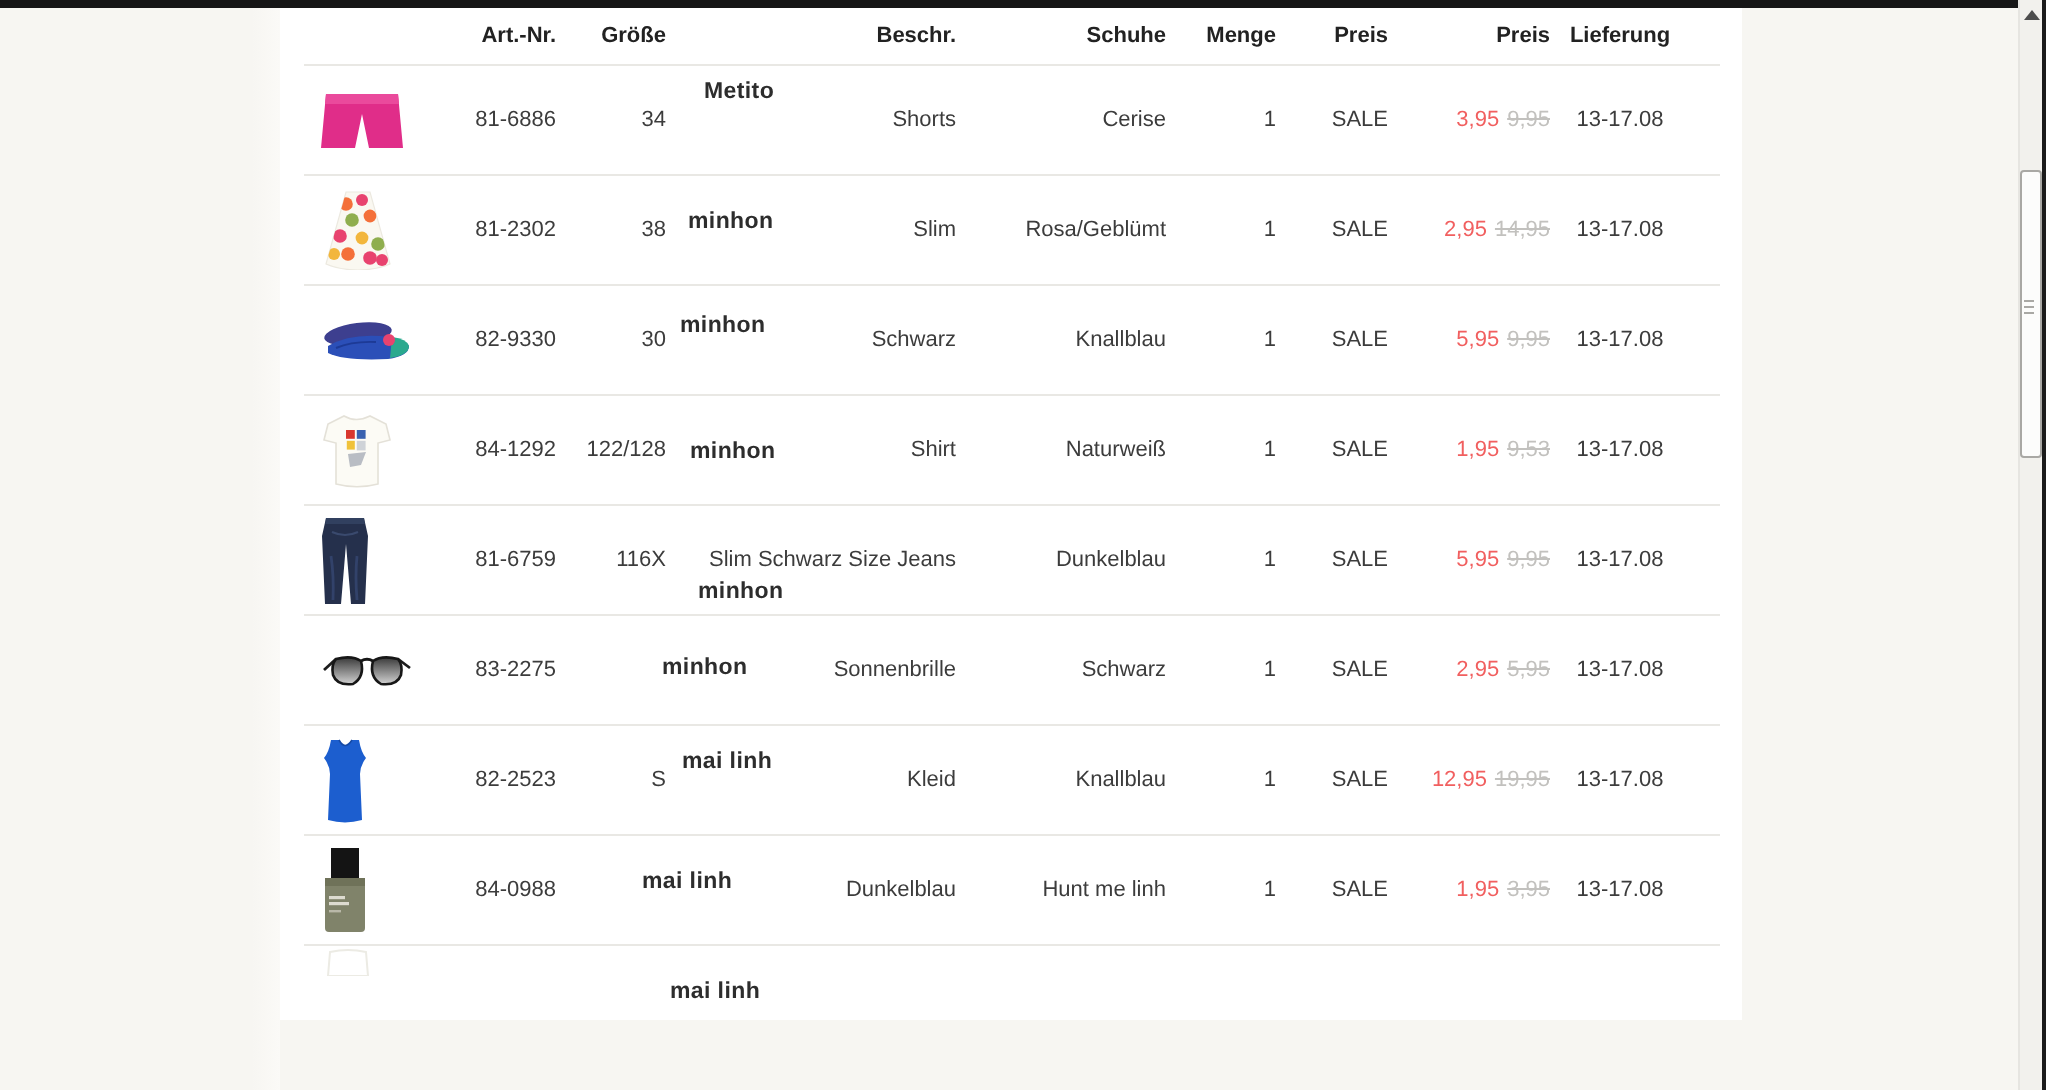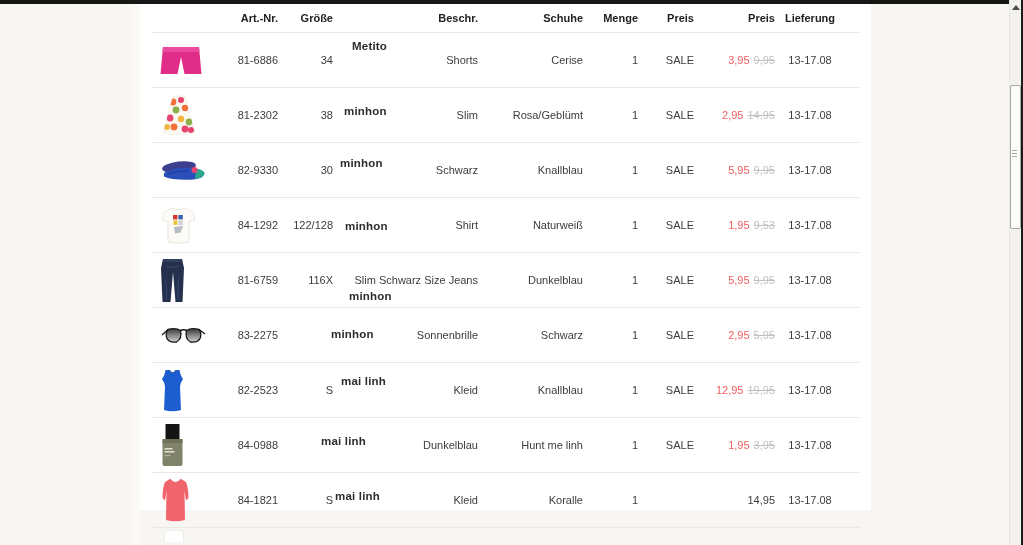--- a/index.html
+++ b/index.html
@@ -281,38 +281,20 @@
         <td>84-0988</td>
         <td></td>
         <td>Dunkelblau</td>
         <td>Hunt me linh</td>
         <td>1</td>
         <td>SALE</td>
         <td><span class="p-sale">1,95</span><span class="p-old">3,95</span></td>
         <td class="del-cell">13-17.08</td>
       </tr>
 
-      <tr>
-        <td class="img-cell">
-          <span>
-            <svg width="31" height="45" viewBox="0 0 31 45">
-              <path d="M10 1 Q13 4.5 15.5 4.5 Q18 4.5 21 1 L26 4 Q28.5 10 28.5 20 L26 22.5 L24.5 13 L25 42 Q15.5 44.6 6 42 L6.5 13 L5 22.5 L2.5 20 Q2.5 10 5 4 Z" fill="#f2646c"></path>
-              <path d="M10 1 Q13 4.5 15.5 4.5 Q18 4.5 21 1" stroke="#d9515c" stroke-width="0.8" fill="none"></path>
-            </svg>
-          </span>
-        </td>
-        <td>84-1821</td>
-        <td>S</td>
-        <td>Kleid</td>
-        <td>Koralle</td>
-        <td>1</td>
-        <td></td>
-        <td><span class="p-reg">14,95</span></td>
-        <td class="del-cell">13-17.08</td>
-      </tr>
 
       <tr class="partial">
         <td class="img-cell">
           <span>
             <svg width="28" height="14" viewBox="0 0 28 14">
               <path d="M5 2 Q14 0 23 2 L24 14 L4 14 Z" fill="#ffffff" stroke="#ecebe4" stroke-width="1"></path>
             </svg>
           </span>
         </td>
         <td colspan="8"></td>

